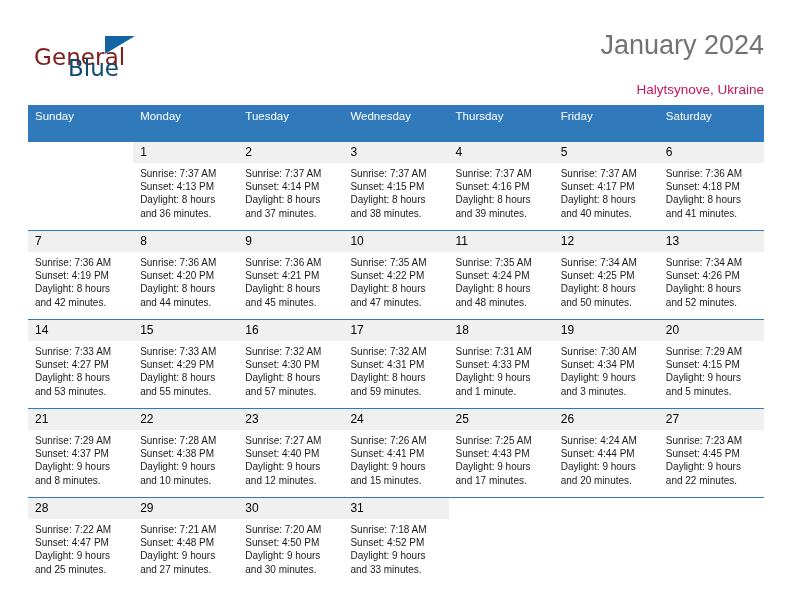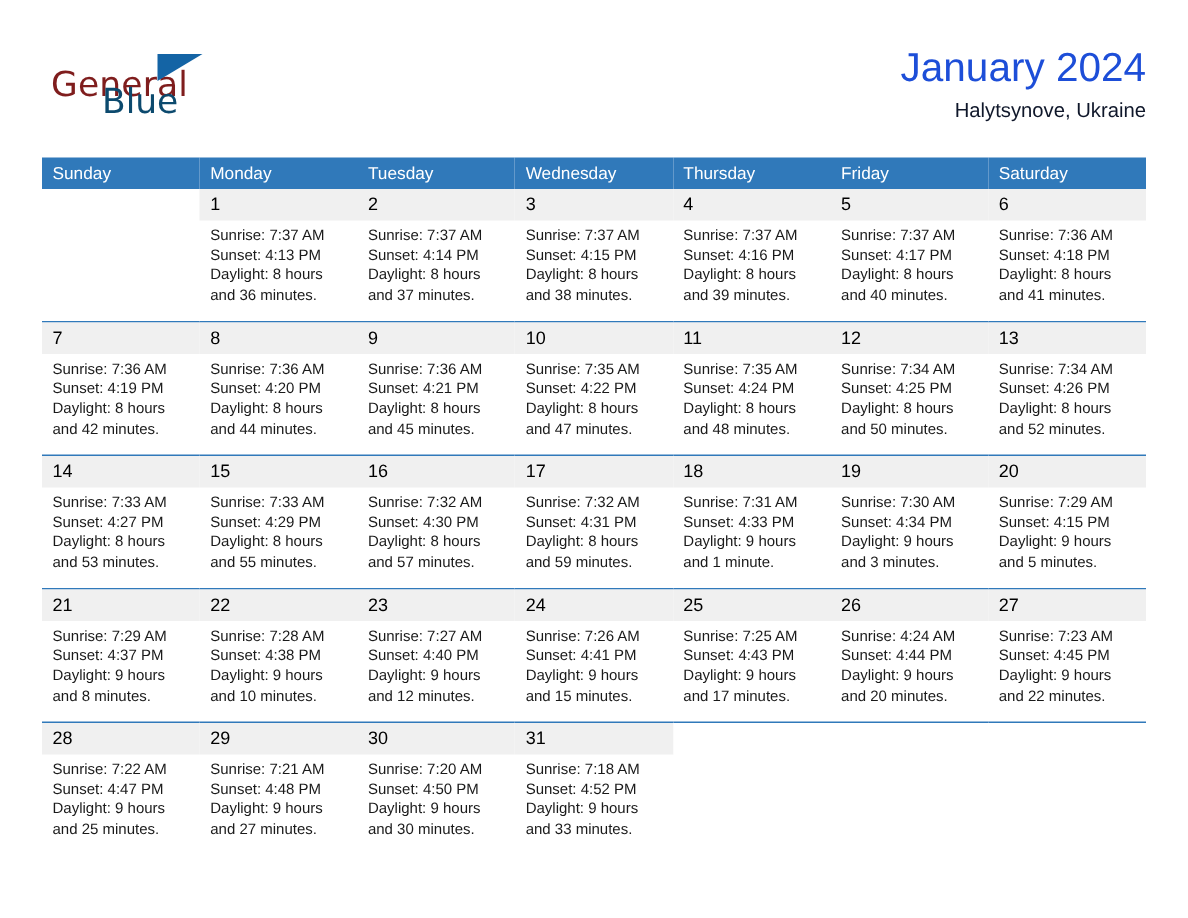--- a/index.html
+++ b/index.html
@@ -68,49 +68,49 @@
   }
 
   .title-block {
     position: absolute;
     right: 0;
     top: 0;
     text-align: right;
   }
   .cal-title {
     font-size: 27px;
-    color: #1d4ed8;
+    color: #737373;
     line-height: 34px;
     white-space: nowrap;
   }
   .cal-subtitle {
     font-size: 13.5px;
-    color: #0f172a;
+    color: #be185d;
     line-height: 20px;
-    margin-top: 2px;
+    margin-top: 18px;
     white-space: nowrap;
   }
 
   
   .calendar {
     position: absolute;
     left: 28px;
     top: 105px;
     width: 736px;
     border-collapse: collapse;
     table-layout: fixed;
   }
 
   .calendar th {
     background: #3079ba;
     color: #ffffff;
     font-weight: normal;
     font-size: 11.5px;
     text-align: left;
-    padding: 4px 0 4px 7px;
+    padding: 4px 0 20px 7px;
     height: 13px;
     border: none;
   }
 
   .week-row > td {
     padding: 0;
     vertical-align: top;
     border-top: 1px solid #3079ba;
   }
   .week-row:first-of-type > td {

